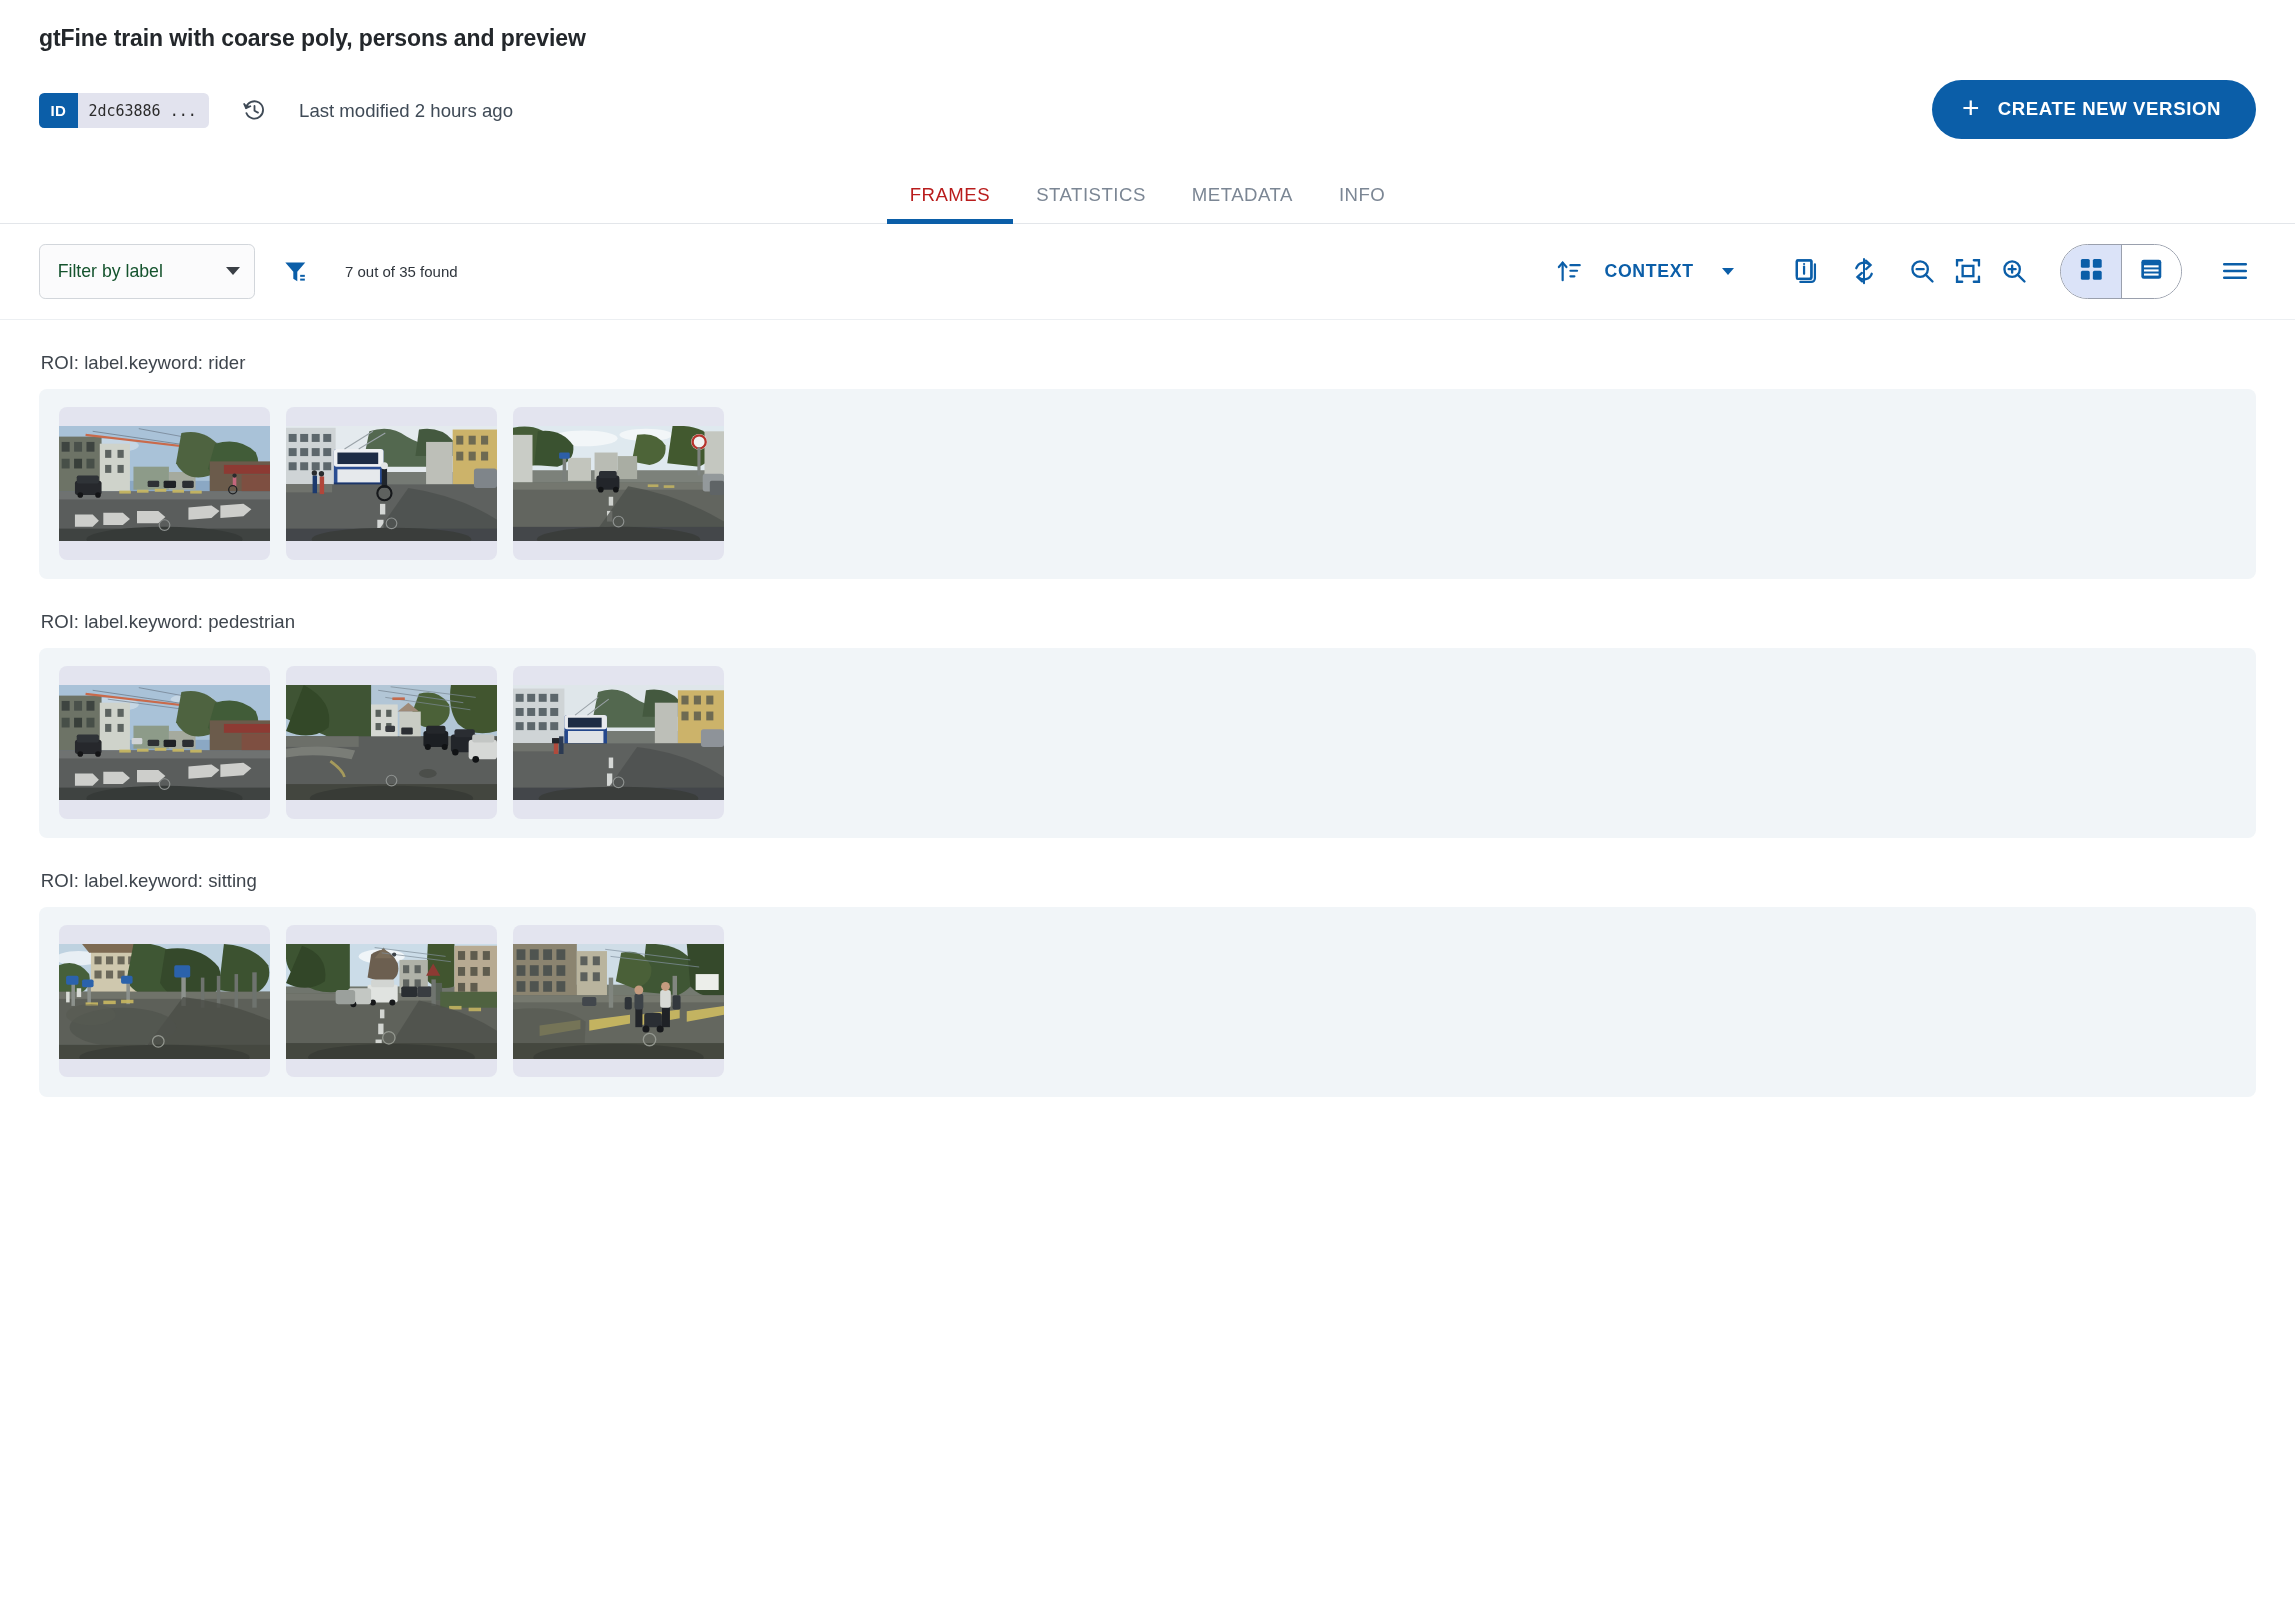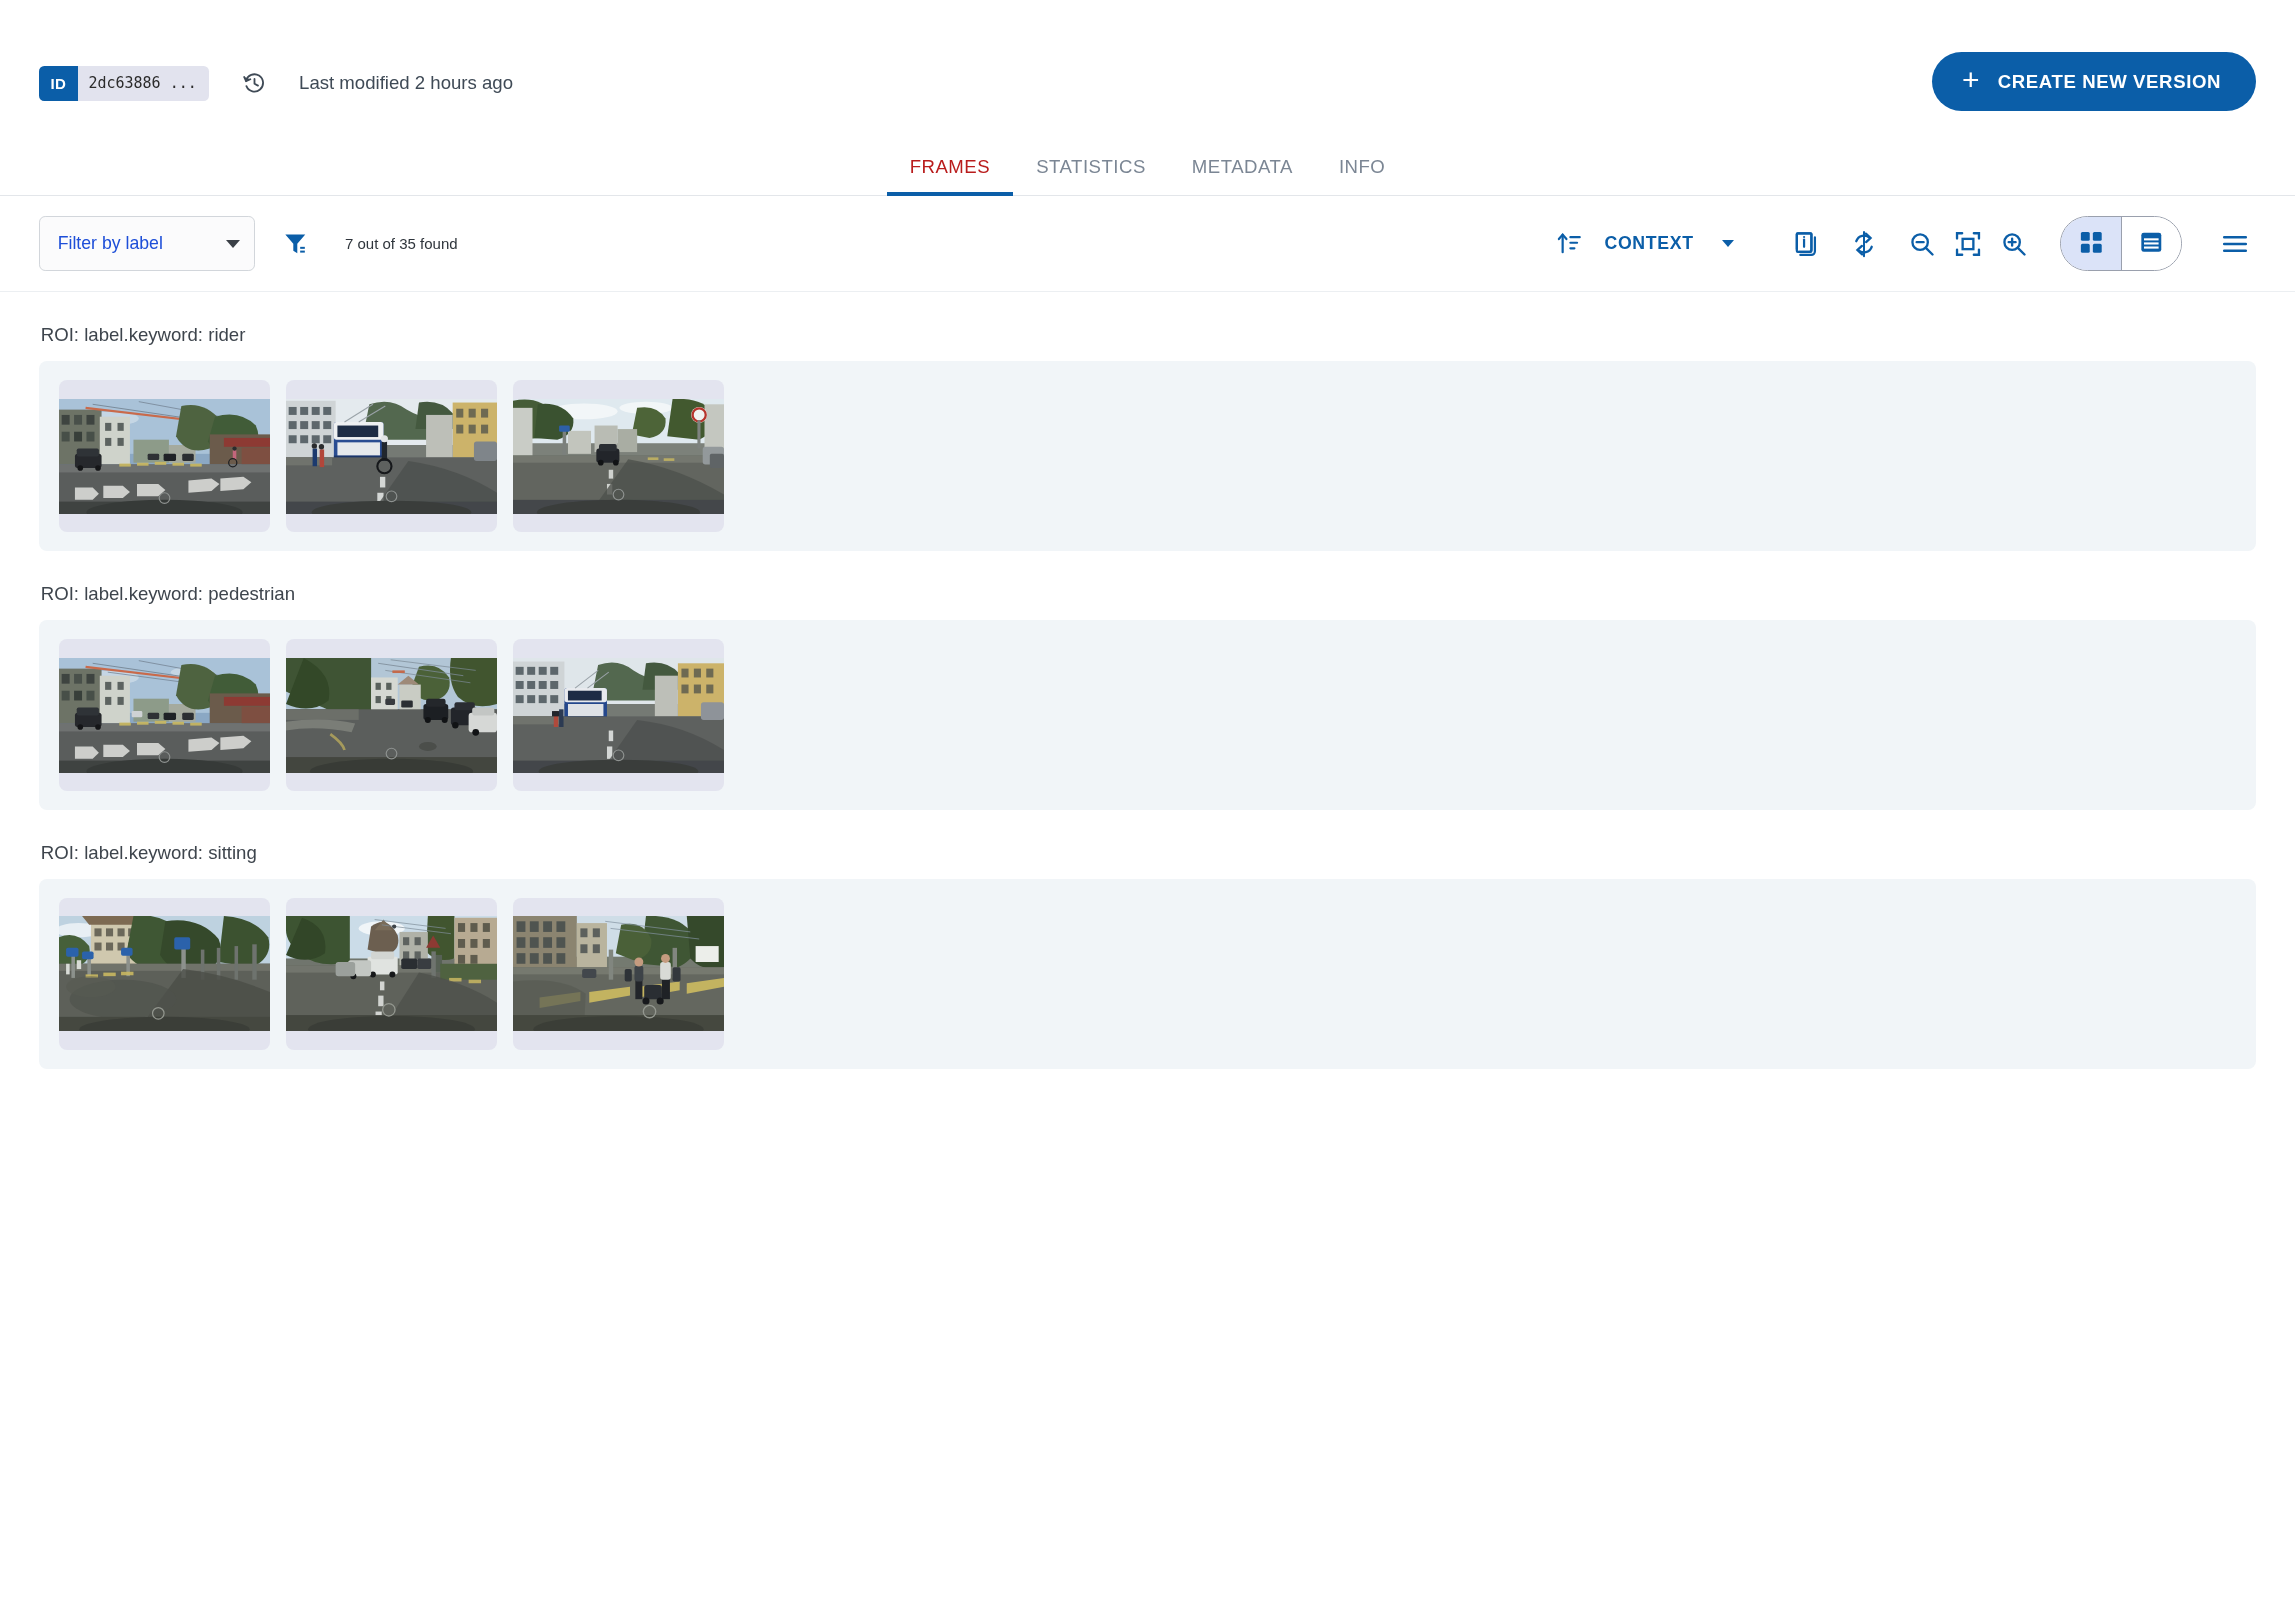--- a/index.html
+++ b/index.html
@@ -143,21 +143,21 @@
     border: 0.9px solid #d2d6db;
     border-radius: 6.2px;
     background: #fbfbfc;
     display: flex;
     align-items: center;
     padding: 0 14px 0 17.7px;
     cursor: pointer;
   }
   .filter-select .placeholder {
     flex: 1;
-    color: #1d4ed8;
+    color: #14532d;
     font-size: 17.7px;
   }
   .caret-down {
     width: 0; height: 0;
     border-left: 7px solid transparent;
     border-right: 7px solid transparent;
     border-top: 8px solid #3a3f46;
   }
   .funnel-btn {
     margin-left: 21px;
@@ -262,20 +262,21 @@
     position: relative;
     overflow: hidden;
     background: #4c5a4c;
   }
   .thumb svg { display: block; width: 100%; height: 100%; }
 </style>
 </head>
 <body>
 
 <div class="page-header">
+  <div class="page-title">gtFine train with coarse poly, persons and preview</div>
 
   <div class="meta-row">
 
     <div class="id-badge">
       <span class="id-tag">ID</span>
       <span class="id-value">2dc63886 ...</span>
     </div>
 
     <div class="last-modified">
       <span class="lm-icon">

